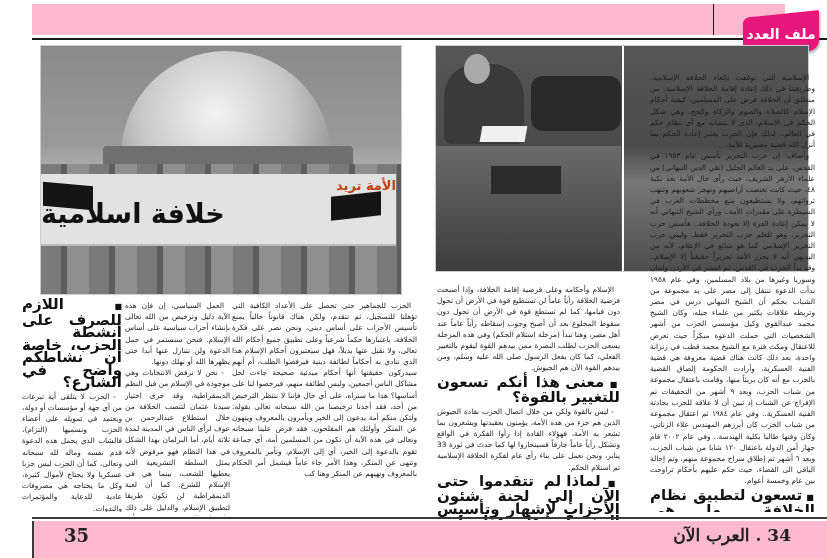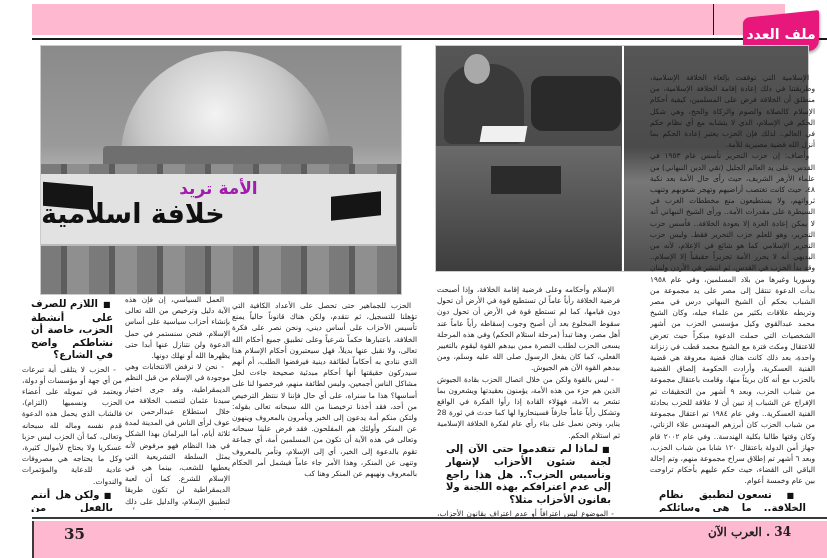--- a/index.html
+++ b/index.html
@@ -2,46 +2,46 @@
 <html><head>
 <meta charset="utf-8">
 <style>
   html,body{margin:0;padding:0;}
   body{width:827px;height:558px;background:#ffffff;position:relative;overflow:hidden;font-family:"DejaVu Sans",sans-serif;}
   .pinkbar-top{position:absolute;left:32px;top:4px;width:753px;height:31px;background:#feb8cf;}
   .rule-top{position:absolute;left:32px;top:38px;width:795px;height:2px;background:#1a1a1a;}
   .rule-bottom{position:absolute;left:32px;top:517px;width:795px;height:2px;background:#3a3a3a;}
   .pinkbar-bottom{position:absolute;left:32px;top:521px;width:795px;height:37px;background:#feb8cf;}
   .pinkbar-bottom .vl{position:absolute;left:0;top:0;width:2px;height:37px;background:#3a3a3a;}
-  .page-num-left{position:absolute;left:64px;top:525px;font-family:"DejaVu Serif",serif;font-size:15px;font-weight:bold;color:#222;}
-  .page-num-right{position:absolute;right:36px;top:525px;font-family:"DejaVu Serif",serif;font-size:12px;font-weight:bold;color:#222;direction:rtl;}
+  .page-num-left{position:absolute;left:64px;top:525px;font-family:"DejaVu Serif",serif;font-size:18px;font-weight:bold;color:#222;}
+  .page-num-right{position:absolute;right:36px;top:525px;font-family:"DejaVu Serif",serif;font-size:17px;font-weight:bold;color:#222;direction:rtl;}
   .section-badge{position:absolute;left:743px;top:14px;width:76px;height:40px;background:#e8177c;border-radius:6px 2px 10px 2px;transform:skewY(-6deg);box-shadow:1px 2px 3px rgba(0,0,0,.35);}
   .section-badge span{display:block;transform:skewY(6deg);color:#fff;font-weight:bold;font-size:14px;text-align:center;line-height:40px;direction:rtl;}
   .badge-frame{position:absolute;left:713px;top:4px;width:1px;height:31px;background:#1a1a1a;}
   .photo{position:absolute;background:#7b7b7b;overflow:hidden;}
   .photo-dome{left:40px;top:45px;width:360px;height:248px;border:1px solid #ccc;background:linear-gradient(#8a8a8a 0%,#9a9a9a 40%,#b9b9b9 55%,#a0a0a0 100%);}
   .dome{position:absolute;left:80px;top:5px;width:210px;height:210px;border-radius:50%;background:radial-gradient(circle at 45% 30%,#f3f3f3 0%,#c8c8c8 40%,#8f8f8f 70%,#666 100%);}
   .drum{position:absolute;left:62px;top:100px;width:250px;height:26px;background:#6f6f6f;border-radius:4px;}
   .facade{position:absolute;left:0;top:118px;width:360px;height:130px;background:repeating-linear-gradient(90deg,#7a7a7a 0 20px,#5d5d5d 20px 26px,#8f8f8f 26px 48px);}
   .banner{position:absolute;left:0;top:128px;width:355px;height:70px;background:#e2e2e2;border-bottom:2px solid #bbb;}
-  .banner .line1{position:absolute;left:0;right:0;top:4px;text-align:center;font-size:17px;font-weight:bold;color:#a21caf;direction:rtl;}
+  .banner .line1{position:absolute;left:0;right:0;top:4px;font-size:13px;font-weight:bold;color:#c2410c;direction:rtl;}
   .banner .line2{position:absolute;left:0;right:0;top:24px;text-align:left;font-size:27px;font-weight:bold;color:#111;direction:rtl;letter-spacing:1px;}
   .flag{position:absolute;width:50px;height:24px;background:#151515;}
   .flag-left{left:2px;top:138px;transform:skewY(5deg);}
   .flag-right{left:290px;top:148px;transform:skewY(-6deg);}
   .photo-interview{left:435px;top:45px;width:185px;height:225px;border:1px solid #ccc;background:linear-gradient(180deg,#565656 0%,#4b4b4b 45%,#777 60%,#4d4d4d 100%);}
   .photo-interview .person1{position:absolute;left:8px;top:18px;width:80px;height:80px;border-radius:40% 40% 10% 10%;background:#3a3a3a;}
   .photo-interview .head1{position:absolute;left:28px;top:8px;width:26px;height:30px;border-radius:50%;background:#a9a9a9;}
   .photo-interview .paper{position:absolute;left:45px;top:80px;width:45px;height:16px;background:#f0f0f0;transform:skewX(-10deg);}
   .photo-interview .sofa{position:absolute;left:95px;top:30px;width:90px;height:55px;background:#2a2a2a;border-radius:12px;}
   .photo-interview .desk{position:absolute;left:0;top:100px;width:185px;height:125px;background:linear-gradient(180deg,#6a6a6a,#3d3d3d);}
   .photo-interview .laptop{position:absolute;left:55px;top:120px;width:70px;height:28px;background:#2b2b2b;}
   .col{position:absolute;direction:rtl;text-align:justify;font-size:7.4px;line-height:11.2px;color:#1d1d1d;overflow:hidden;}
   .col p{margin:0 0 0 0;text-indent:6px;}
-  .col .q{font-weight:bold;font-size:10px;line-height:12.5px;color:#111;margin:2px 9px;text-indent:0;}
+  .col .q{font-weight:bold;font-size:15px;line-height:12.5px;color:#111;margin:2px 0;text-indent:0;}
   .col .q::before{content:"■ ";font-size:8px;}
 </style>
 </head>
 <body>
 
 <div class="pinkbar-top"></div>
 <div class="badge-frame"></div>
 <div class="rule-top"></div>
 <div class="section-badge">
     <span>ملف العدد</span>
@@ -74,30 +74,31 @@
 <div class="col" style="left:650px;top:72px;width:165px;height:440px;" id="c1">
     <p>الإسلامية التي توقفت بإلغاء الخلافة الإسلامية، وطريقتنا في ذلك إعادة إقامة الخلافة الإسلامية، من منطلق أن الخلافة فرض على المسلمين، كيفية أحكام الإسلام كالصلاة والصوم والزكاة والحج، وهي شكل الحكم في الإسلام، الذي لا يتشابه مع أي نظام حكم في العالم.. لذلك فإن الحزب يعتبر إعادة الحكم بما أنزل الله قضية مصيرية للأمة.</p>
     <p>وأضاف: إن حزب التحرير تأسس عام ١٩٥٣ في القدس، على يد العالم الجليل (تقي الدين النبهاني) من علماء الأزهر الشريف، حيث رأى حال الأمة بعد نكبة ٤٨، حيث كانت تغتصب أراضيهم وتهجر شعوبهم وتنهب ثرواتهم، ولا يستطيعون منع مخططات الغرب في السيطرة على مقدرات الأمة.. ورأى الشيخ النبهاني أنه لا يمكن إعادة العزة إلا بعودة الخلافة.. فأسس حزب التحرير، وهو للعلم حزب التحرير فقط. وليس حزب التحرير الإسلامي كما هو شائع في الإعلام، لأنه من البديهي أنه لا يحرر الأمة تحريراً حقيقياً إلا الإسلام.. وقد بدأ الحزب في القدس، ثم انتشر في الأردن ولبنان وسوريا وغيرها من بلاد المسلمين، وفي عام ١٩٥٨ بدأت الدعوة تنتقل إلى مصر على يد مجموعة من الشباب بحكم أن الشيخ النبهاني درس في مصر وتربطه علاقات بكثير من علماء جيله، وكان الشيخ محمد عبدالقوي وكيل مؤسسي الحزب من أشهر الشخصيات التي حملت الدعوة مبكراً حيث تعرض للاعتقال ومكث فترة مع الشيخ محمد قطب في زنزانة واحدة، بعد ذلك كانت هناك قضية معروفة هي قضية الفنية العسكرية، وأرادت الحكومة إلصاق القضية بالحزب مع أنه كان بريئاً منها، وقامت باعتقال مجموعة من شباب الحزب، وبعد ٩ أشهر من التحقيقات تم الإفراج عن الشباب إذ تبين أن لا علاقة للحزب بحادثة الفنية العسكرية.. وفي عام ١٩٨٤ تم اعتقال مجموعة من شباب الحزب كان أبرزهم المهندس علاء الزناتي، وكان وقتها طالبا بكلية الهندسة.. وفي عام ٢٠٠٢ قام جهاز أمن الدولة باعتقال ١٢٠ شابا من شباب الحزب، وبعد ٦ أشهر تم إطلاق سراح مجموعة منهم، وتم إحالة الباقي الى القضاء، حيث حكم عليهم بأحكام تراوحت بين عام وخمسة أعوام.</p>
     <p class="q">تسعون لتطبيق نظام الخلافة.. ما هي وسائلكم لتحقيق هذا التغيير؟</p>
   </div>
 
 <div class="col" style="left:622px;top:278px;width:0;"></div>
 
 <div class="col" style="left:437px;top:284px;width:183px;height:236px;" id="c2">
     <p>الإسلام وأحكامه وعلى فرضية إقامة الخلافة، وإذا أصبحت فرضية الخلافة رأياً عاماً لن تستطيع قوة في الأرض أن تحول دون قيامها، كما لم تستطع قوة في الأرض أن تحول دون سقوط المخلوع بعد أن أصبح وجوب إسقاطه رأياً عاماً عند أهل مصر، وهنا تبدأ (مرحلة استلام الحكم) وفي هذه المرحلة يسعى الحزب لطلب النصرة ممن بيدهم القوة ليقوم بالتغيير الفعلي، كما كان يفعل الرسول صلى الله عليه وسلم، ومن بيدهم القوة الآن هم الجيوش.</p>
-    <p>- ليس بالقوة ولكن من خلال اتصال الحزب بقادة الجيوش الذين هم جزء من هذه الأمة، يؤمنون بعقيدتها ويشعرون بما تشعر به الأمة، فهؤلاء القادة إذا رأوا الفكرة في الواقع وتشكل رأياً عاماً جارفاً فسينحازوا لها كما حدث في ثورة 28 يناير، ونحن نعمل على بناء رأي عام لفكرة الخلافة الإسلامية ثم استلام الحكم.</p>
+    <p class="q">معنى هذا أنكم تسعون للتغيير بالقوة؟</p>
+    <p>- ليس بالقوة ولكن من خلال اتصال الحزب بقادة الجيوش الذين هم جزء من هذه الأمة، يؤمنون بعقيدتها ويشعرون بما تشعر به الأمة، فهؤلاء القادة إذا رأوا الفكرة في الواقع وتشكل رأياً عاماً جارفاً فسينحازوا لها كما حدث في ثورة 33 يناير، ونحن نعمل على بناء رأي عام لفكرة الخلافة الإسلامية ثم استلام الحكم.</p>
     <p class="q">لماذا لم تتقدموا حتى الآن إلى لجنة شئون الأحزاب لإشهار وتأسيس الحزب؟.. هل هذا راجع إلى عدم اعترافكم بهذه اللجنة ولا بقانون الأحزاب مثلا؟</p>
     <p>- الموضوع ليس اعترافاً أو عدم اعتراف بقانون الأحزاب، فالحزب حصل على ترخيص في تونس وحاصل على ترخيص في السودان ولبنان، ولكن قانون الأحزاب الحالي في مصر يشترط عددا معينا من الأعضاء في جميع المحافظات، ونحن الآن ننشط في تقديم فكرة</p>
   </div>
 <div class="col" style="left:232px;top:276px;width:0;"></div>
 
 <div class="col" style="left:232px;top:300px;width:185px;height:216px;" id="c4">
     <p>الحزب للجماهير حتى تحصل على الأعداد الكافية التي تؤهلنا للتسجيل، ثم نتقدم، ولكن هناك قانوناً حالياً يمنع تأسيس الأحزاب على أساس ديني، ونحن نصر على فكرة الخلافة، باعتبارها حكماً شرعياً وعلى تطبيق جميع أحكام الله تعالى، ولا نقبل عنها بديلاً، فهل سيعتبرون أحكام الإسلام هذا الذي ننادي به أحكاماً لطائفة دينية فيرفضوا الطلب، أم أنهم سيدركون حقيقتها أنها أحكام مبدئية صحيحة جاءت لحل مشاكل الناس أجمعين، وليس لطائفة منهم، فيرخصوا لنا على أساسها؟ هذا ما سنراه، على أي حال فإننا لا ننتظر الترخيص من أحد، فقد أخذنا ترخيصنا من الله سبحانه تعالى بقوله: ولتكن منكم أمة يدعون إلى الخير ويأمرون بالمعروف وينهون عن المنكر وأولئك هم المفلحون. فقد فرض علينا سبحانه وتعالى في هذه الآية أن تكون من المسلمين أمة، أي جماعة تقوم بالدعوة إلى الخير، أي إلى الإسلام، وتأمر بالمعروف وتنهى عن المنكر، وهذا الأمر جاء عاماً فيشمل أمر الحكام بالمعروف ونهيهم عن المنكر وهنا كب</p>
   </div>
-<div class="col" style="left:125px;top:294px;width:105px;height:216px;" id="c5">
+<div class="col" style="left:125px;top:300px;width:105px;height:216px;" id="c5">
     <p>العمل السياسي، إن فإن هذه الآية دليل وترخيص من الله تعالى بإنشاء أحزاب سياسية على أساس الإسلام. فنحن سنستمر في حمل الدعوة ولن نتنازل عنها أبدا حتى يظهرها الله أو نهلك دونها.</p>
     <p>- نحن لا نرفض الانتخابات وهي موجودة في الإسلام من قبل النظم الديمقراطية، وقد جرى اختيار سيدنا عثمان لتنصب الخلافة من خلال استطلاع عبدالرحمن بن عوف لرأى الناس في المدينة لمدة ثلاثة أيام، أما البرلمان بهذا الشكل في هذا النظام فهو مرفوض لأنه يمثل السلطة التشريعية التي يعطيها للشعب، بينما هي في الإسلام للشرع. كما أن لعبة الديمقراطية لن تكون طريقا لتطبيق الإسلام، والدليل على ذلك ما نراه اليوم في مصر، فأين تطبيق الإسلام الذي كان شعارا لمن هو في سدة الحكم اليوم؟</p>
   </div>
 <div class="col" style="left:22px;top:296px;width:100px;height:216px;" id="c6">
     <p class="q">اللازم للصرف على أنشطة الحزب، خاصة أن نشاطكم واضح في الشارع؟</p>
     <p>- الحزب لا يتلقى أية تبرعات من أي جهة أو مؤسسات أو دولة، ويعتمد في تمويله على أعضاء الحزب ونسميها (التزام)، فالشاب الذي يحمل هذه الدعوة قدم نفسه وماله لله سبحانه وتعالى، كما أن الحزب ليس حزبا عسكريا ولا يحتاج لأموال كثيرة، وكل ما يحتاجه هي مصروفات عادية للدعاية والمؤتمرات والندوات.</p>
     <p class="q">ولكن هل أنتم بالفعل من رفعتم الرايات السوداء أثناء الثورة، خاصة أنها هي شعار الحزب؟</p>
   </div>
 
 <div class="rule-bottom"></div>

